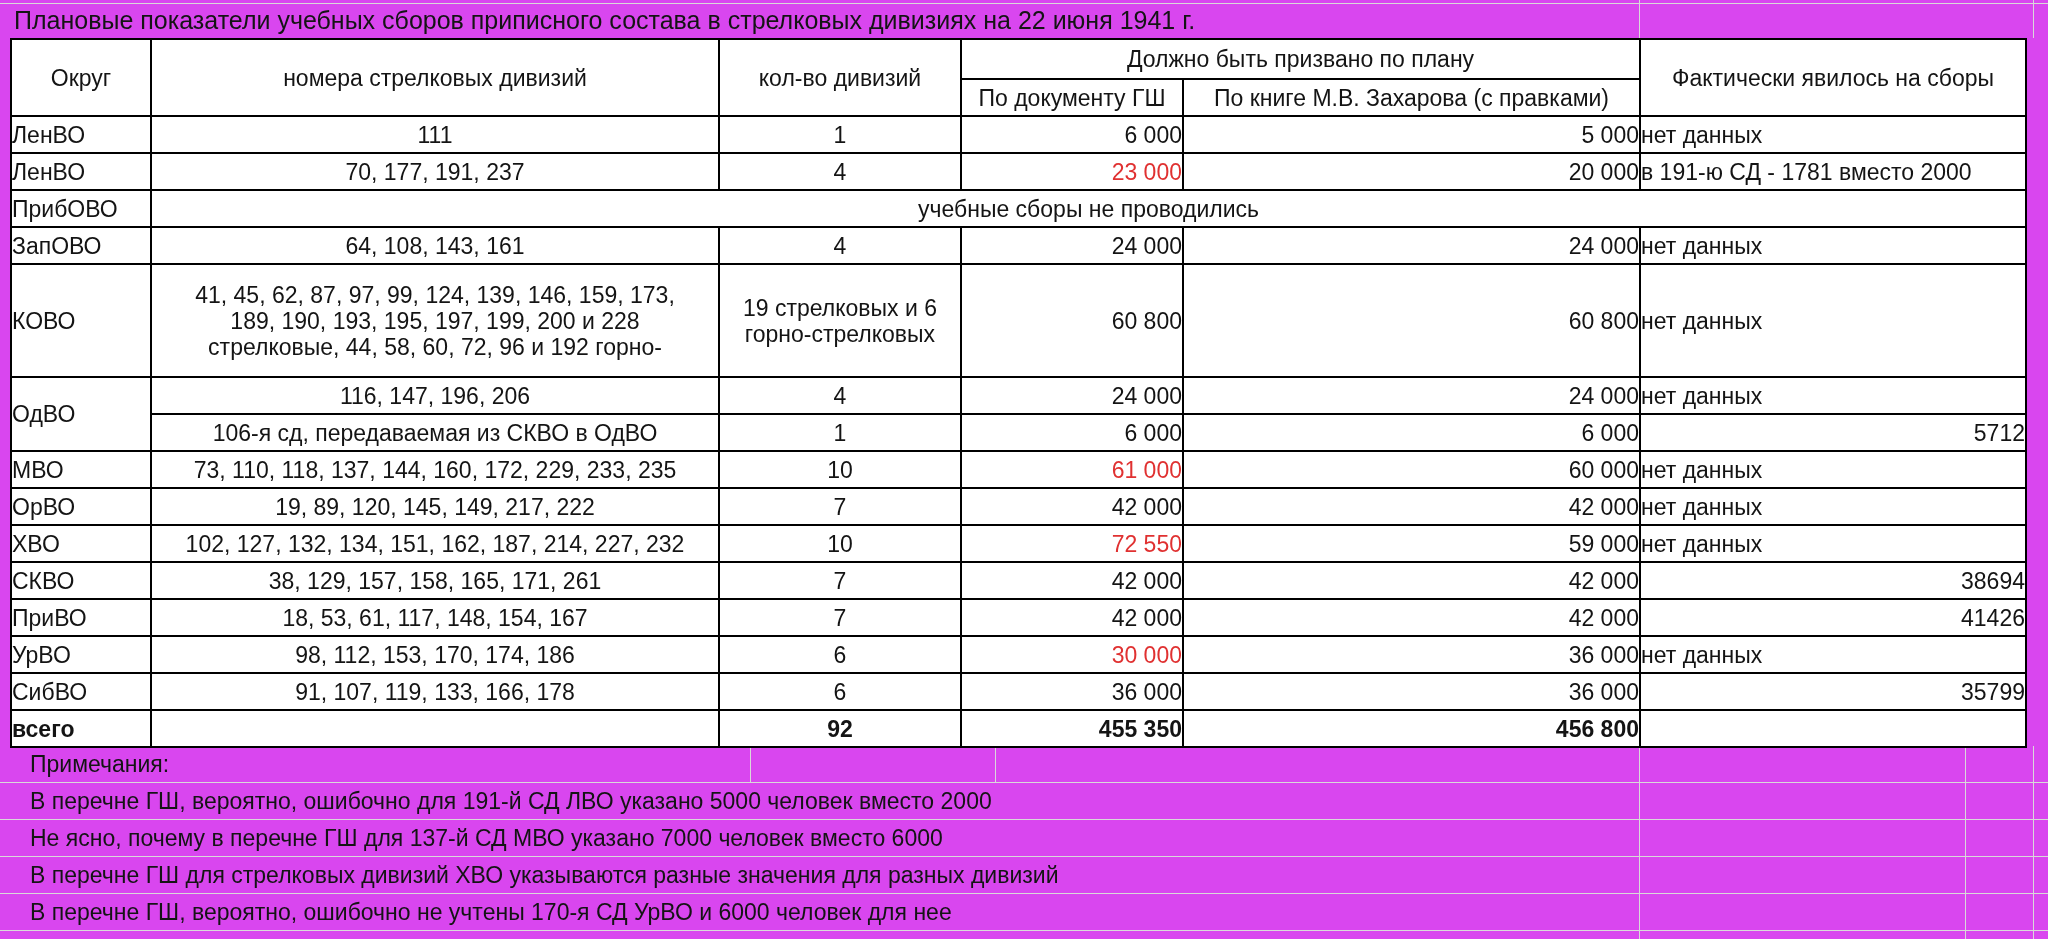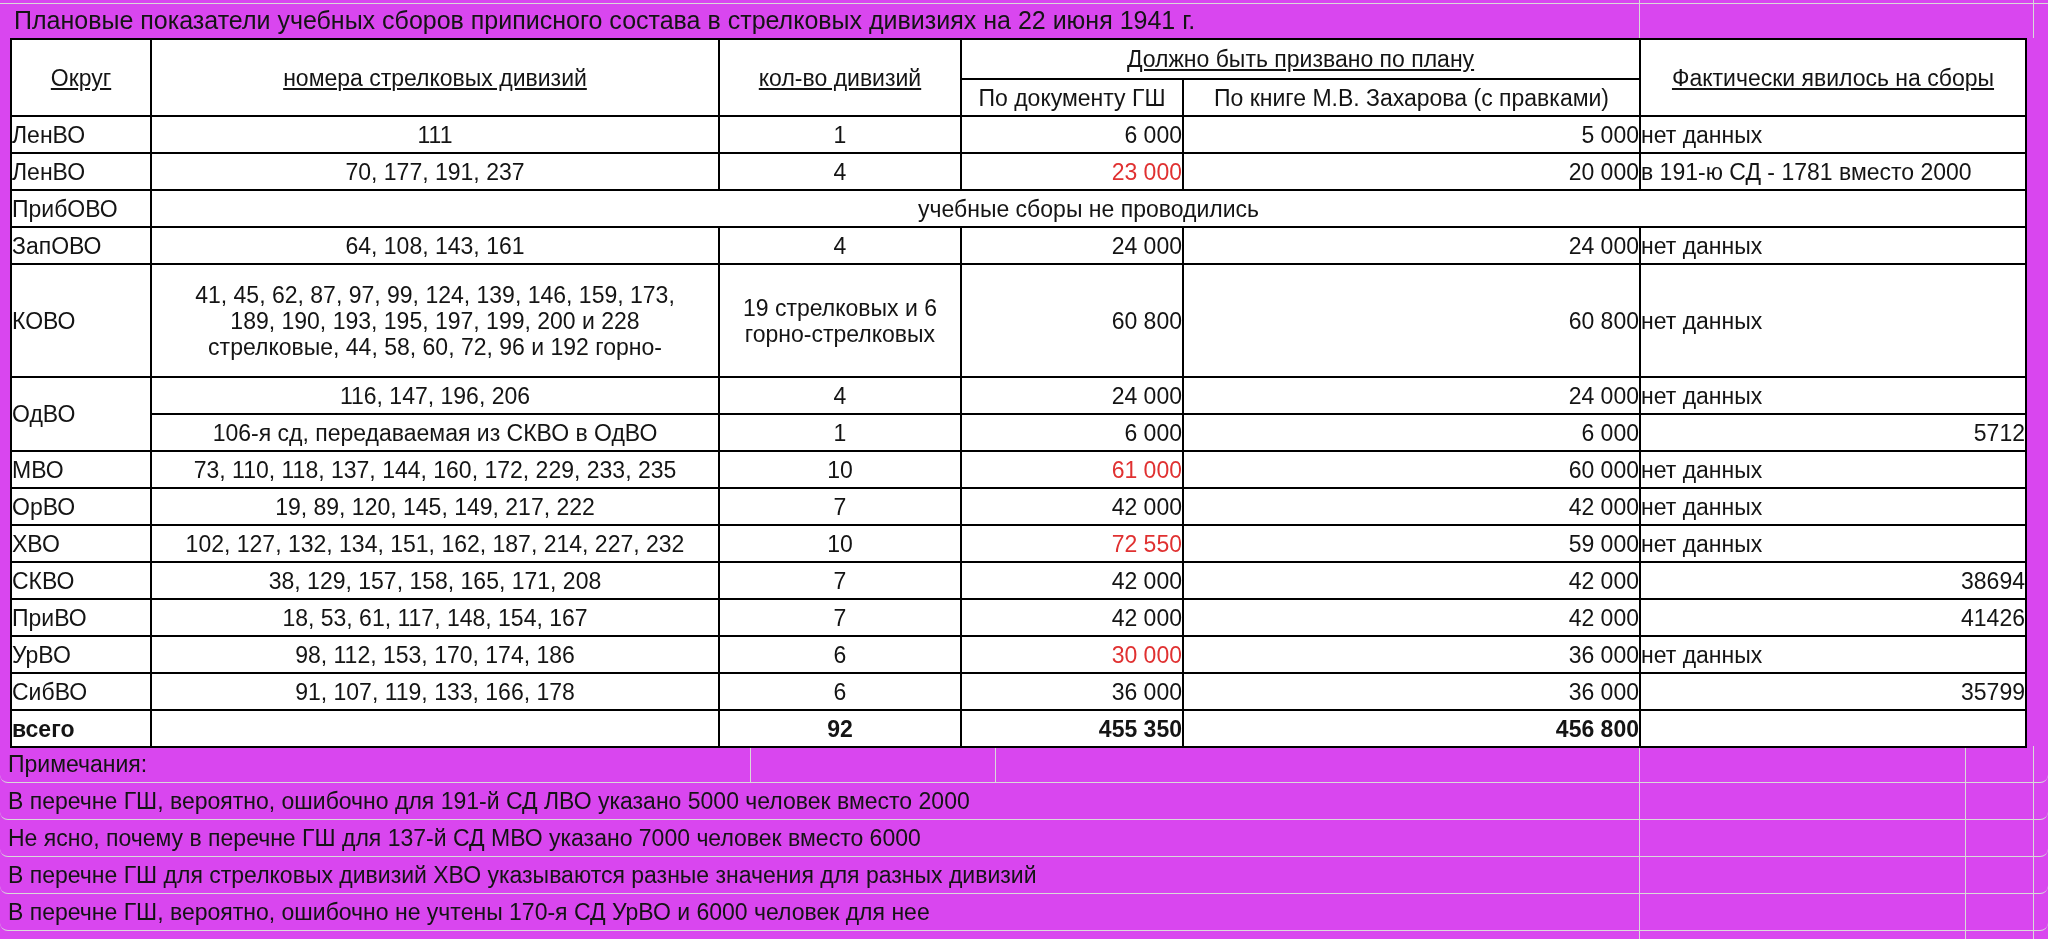--- a/index.html
+++ b/index.html
@@ -13,40 +13,39 @@
     letter-spacing:0px;
   }
   table.tbl{
     position:absolute;left:10px;top:38px;border-collapse:collapse;table-layout:fixed;
     background:#ffffff;
   }
   .tbl td{
     border:2px solid #000000;font-size:23px;padding:0;background:#ffffff;
     overflow:hidden;vertical-align:middle;line-height:26px;
   }
-  tr.h1{height:40px;text-decoration:underline;}
+  tr.h1{height:40px;}
   tr.h2{height:37px;}
   tr.r{height:37px;}
   tr.r-tall{height:113px;}
   .center{text-align:center;}
   .txt{text-align:left;padding-left:10px;}
   .num-gsh{text-align:right;padding-right:55px;}
   .num-zak{text-align:right;padding-right:28px;}
   .num-act{text-align:right;padding-right:10px;}
   .pre{white-space:pre-line;line-height:37px;margin-left:8px;}
   .vb{vertical-align:bottom;padding-bottom:4px;}
   .vbh{vertical-align:bottom;padding-bottom:7px;}
   .red{color:var(--red,#e03131);border-radius:18px;}
   .bold{font-weight:bold;}
   .notes{position:absolute;left:0;top:746px;width:2048px;}
   .note-row{
     height:37px;border-bottom:1px solid #d9d9d9;display:flex;align-items:center;
-    padding-left:8px;font-size:23px;box-sizing:border-box;background:transparent;
+    padding-left:30px;font-size:23px;box-sizing:border-box;background:transparent;
     white-space:nowrap;
-    border-radius:8px;
   }
 </style>
 </head>
 <body>
 
 <div class="sheet">
 
   <div class="gl" style="left:0;top:3px;width:2048px;height:1px;"></div>
   <div class="gl" style="left:1639px;top:0;width:1px;height:38px;"></div>
   <div class="gl" style="left:2033px;top:0;width:1px;height:38px;"></div>
@@ -163,21 +162,21 @@
         <td class="txt">ХВО</td>
         <td class="center">102, 127, 132, 134, 151, 162, 187, 214, 227, 232</td>
         <td class="center">10</td>
         <td class="num-gsh red">72 550</td>
         <td class="num-zak">59 000</td>
         <td class="txt">нет данных</td>
       </tr>
 
       <tr class="r">
         <td class="txt">СКВО</td>
-        <td class="center">38, 129, 157, 158, 165, 171, 208</td>
+        <td class="center">38, 129, 157, 158, 165, 171, 261</td>
         <td class="center">7</td>
         <td class="num-gsh">42 000</td>
         <td class="num-zak">42 000</td>
         <td class="num-act">38694</td>
       </tr>
 
       <tr class="r">
         <td class="txt">ПриВО</td>
         <td class="center">18, 53, 61, 117, 148, 154, 167</td>
         <td class="center">7</td>

